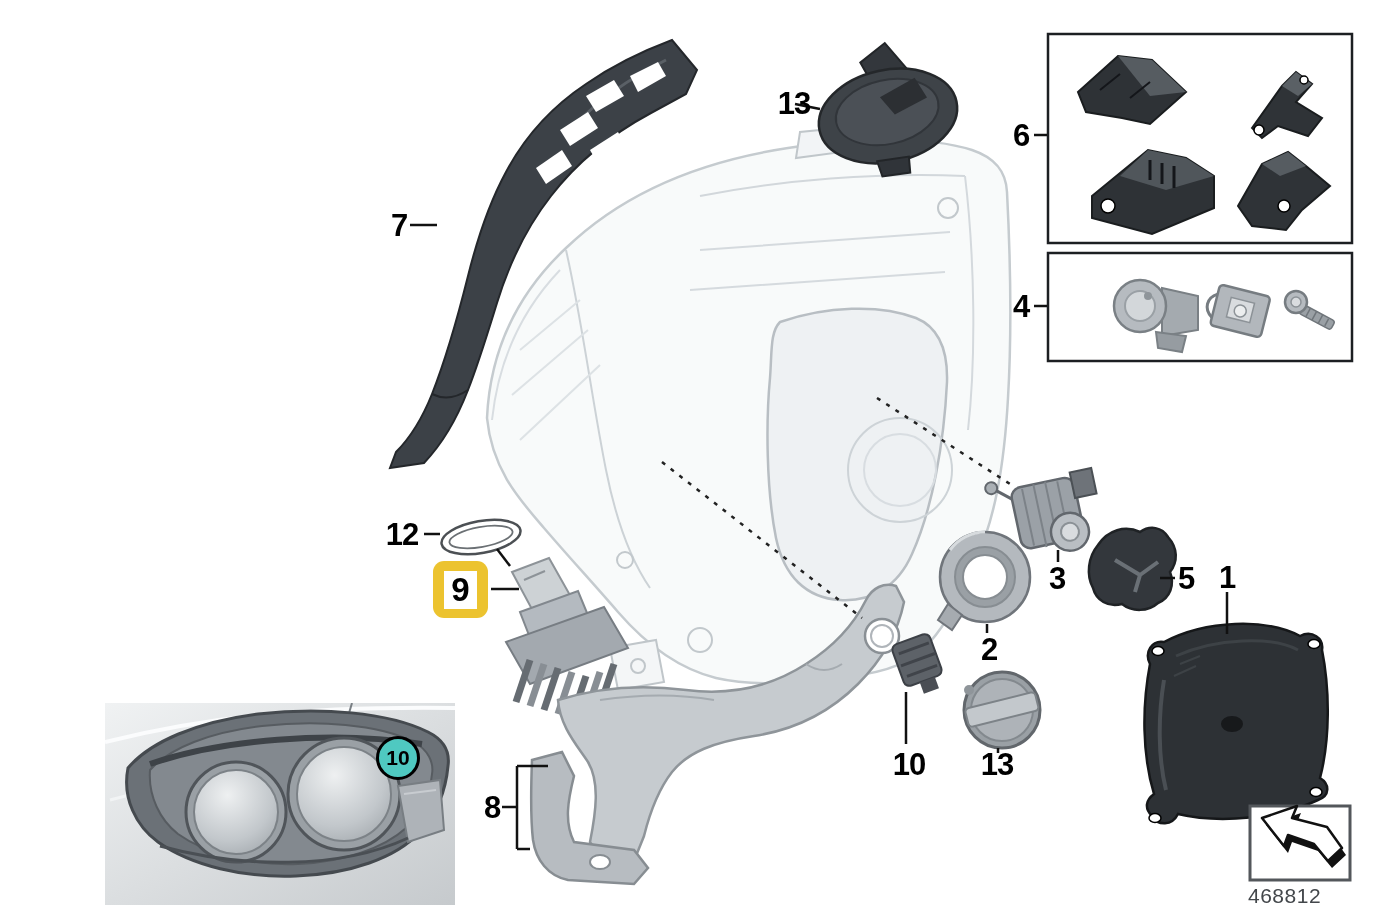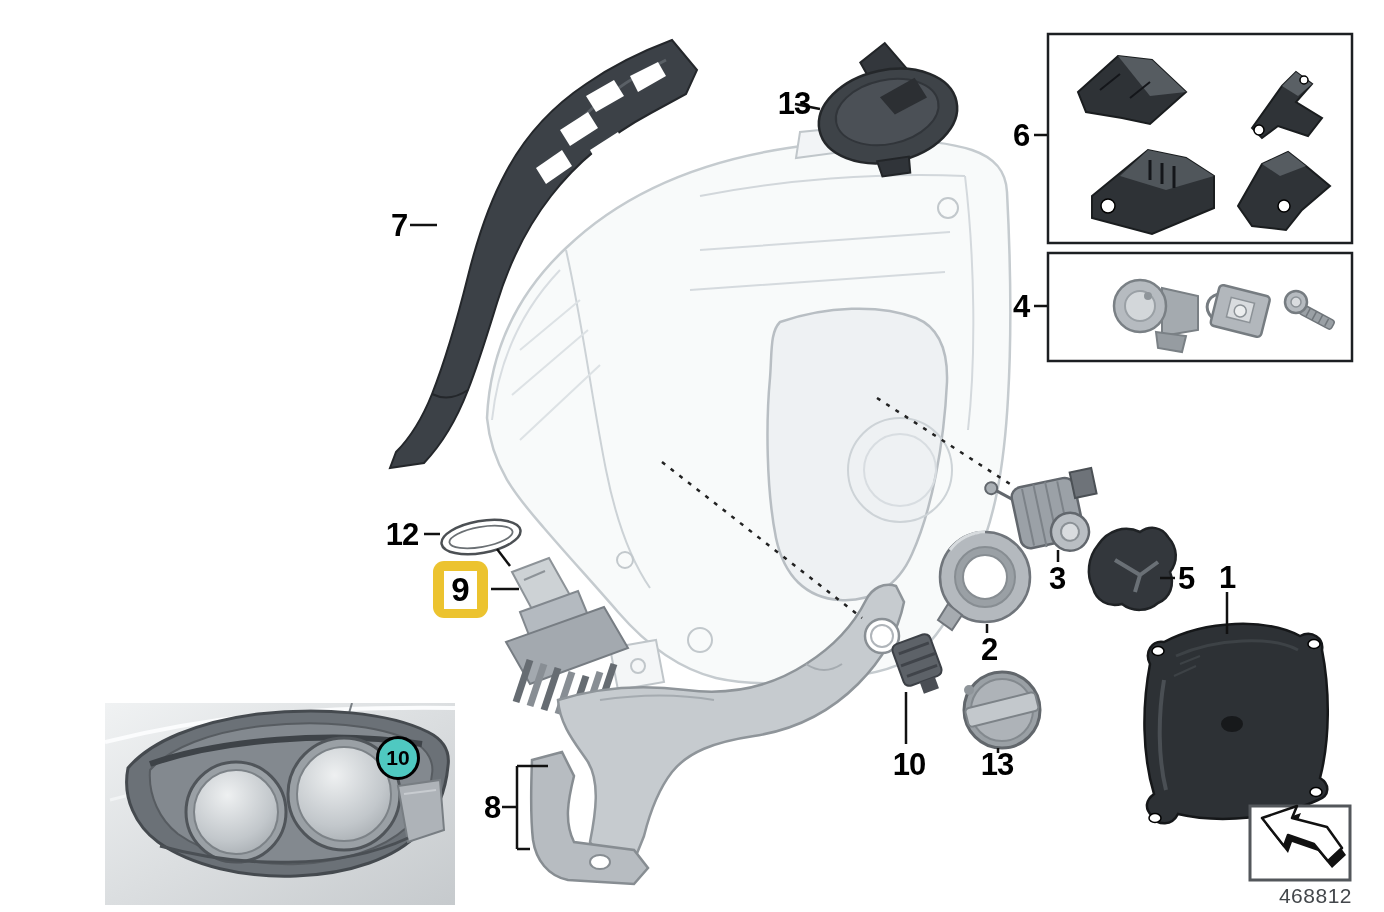--- a/index.html
+++ b/index.html
@@ -22,21 +22,21 @@
   #co-p8 {left:492px;top:807px;}
   #co-p9{position:absolute;left:433px;top:561px;width:55px;height:57px;
          background:var(--color-highlight,#ecc32f);border-radius:11px;
          display:flex;align-items:center;justify-content:center;}
   #co-p9 span{background:#fff;padding:2px 7px 3px;font:700 33px "Liberation Sans",sans-serif;
               color:#000;line-height:1;}
   #photo-badge{position:absolute;left:376px;top:736px;width:44px;height:44px;border-radius:50%;
                background:var(--color-badge,#4fc9c1);border:3px solid #000;box-sizing:border-box;
                display:flex;align-items:center;justify-content:center;
                font:700 21px "Liberation Sans",sans-serif;color:#000;}
-  #footer-num{position:absolute;left:1248px;top:884px;width:104px;text-align:right;
+  #footer-num{position:absolute;left:1248px;top:884px;width:104px;text-align:left;
               font:400 21px "Liberation Sans",sans-serif;color:var(--color-footer_text,#43474b);
               letter-spacing:.5px;}
 </style>
 </head>
 <body>
 
 <div id="canvas">
 
 <svg id="art" width="1384" height="912" viewBox="0 0 1384 912">
   <defs>

